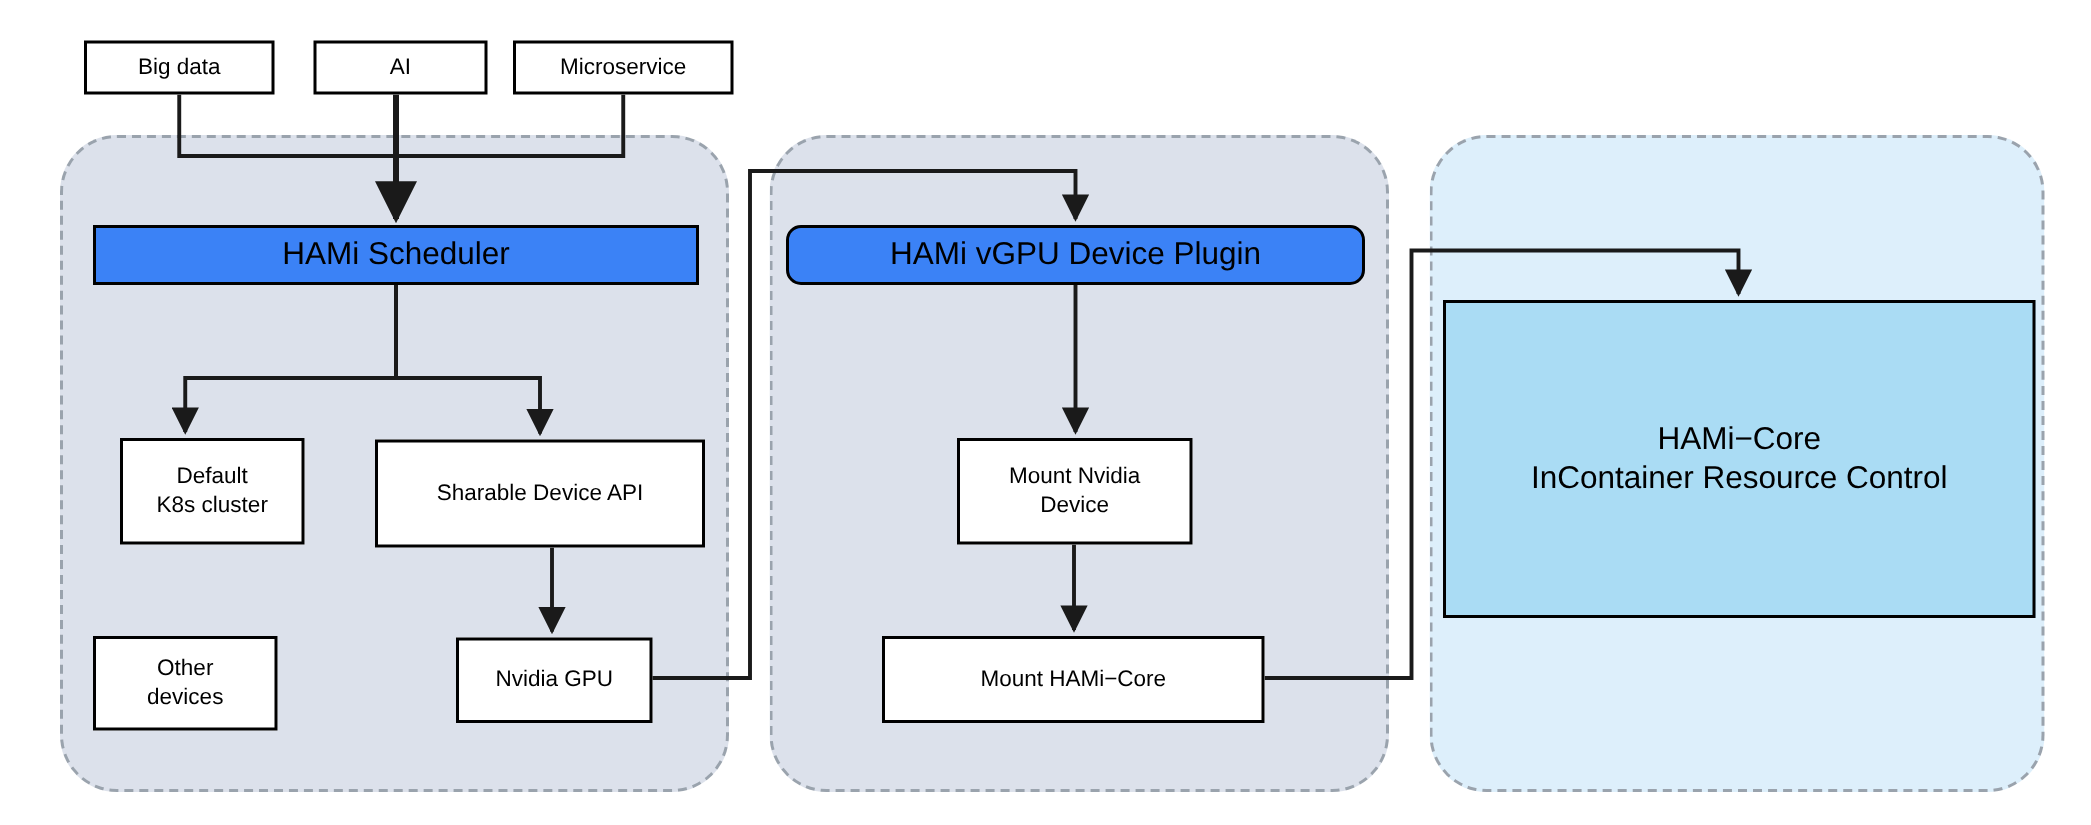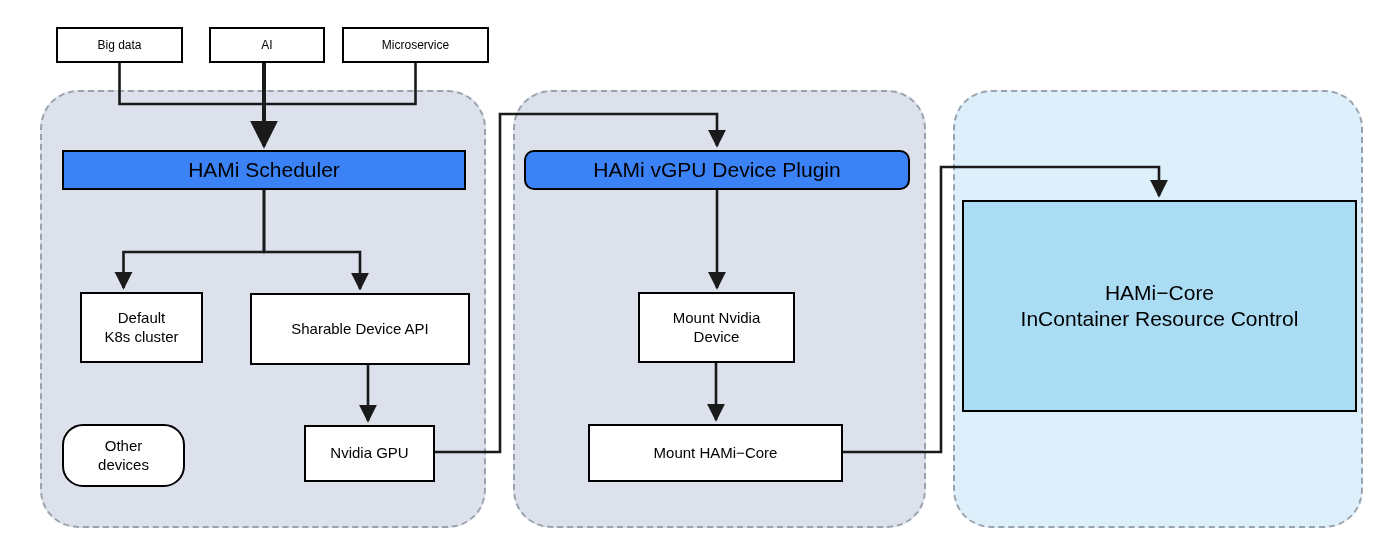--- a/index.html
+++ b/index.html
@@ -39,34 +39,34 @@
     border: 2px solid #000000;
     background: #ffffff;
     display: flex;
     align-items: center;
     justify-content: center;
     text-align: center;
     color: #000000;
     line-height: 1.25;
     white-space: pre-line;
   }
-  .node.src     { font-size: 12px; }
+  .node.src     { font-size: 15px; }
   .node.header  { background: #3b82f6; font-size: 21px; }
   .node.plain   { font-size: 15px; }
   .node.core    { background: #aadcf4; font-size: 21px; }
 
   .n-bigdata       { left: 56px;  top: 27px;  width: 127px; height: 36px; }
   .n-ai            { left: 209px; top: 27px;  width: 116px; height: 36px; }
   .n-microservice  { left: 342px; top: 27px;  width: 147px; height: 36px; }
 
   .n-scheduler     { left: 62px;  top: 150px; width: 404px; height: 40px; }
   .n-plugin        { left: 524px; top: 150px; width: 386px; height: 40px; border-radius: 10px; }
 
   .n-default-k8s   { left: 80px;  top: 292px; width: 123px; height: 71px; }
-  .n-other-devices { left: 62px;  top: 424px; width: 123px; height: 63px; border-radius: 21px; }
+  .n-other-devices { left: 62px;  top: 424px; width: 123px; height: 63px; }
   .n-sharable-api  { left: 250px; top: 293px; width: 220px; height: 72px; }
   .n-nvidia-gpu    { left: 304px; top: 425px; width: 131px; height: 57px; }
 
   .n-mount-nvidia  { left: 638px; top: 292px; width: 157px; height: 71px; }
   .n-mount-hami    { left: 588px; top: 424px; width: 255px; height: 58px; }
 
   .n-hami-core     { left: 962px; top: 200px; width: 395px; height: 212px; }
 </style>
 </head>
 <body>

